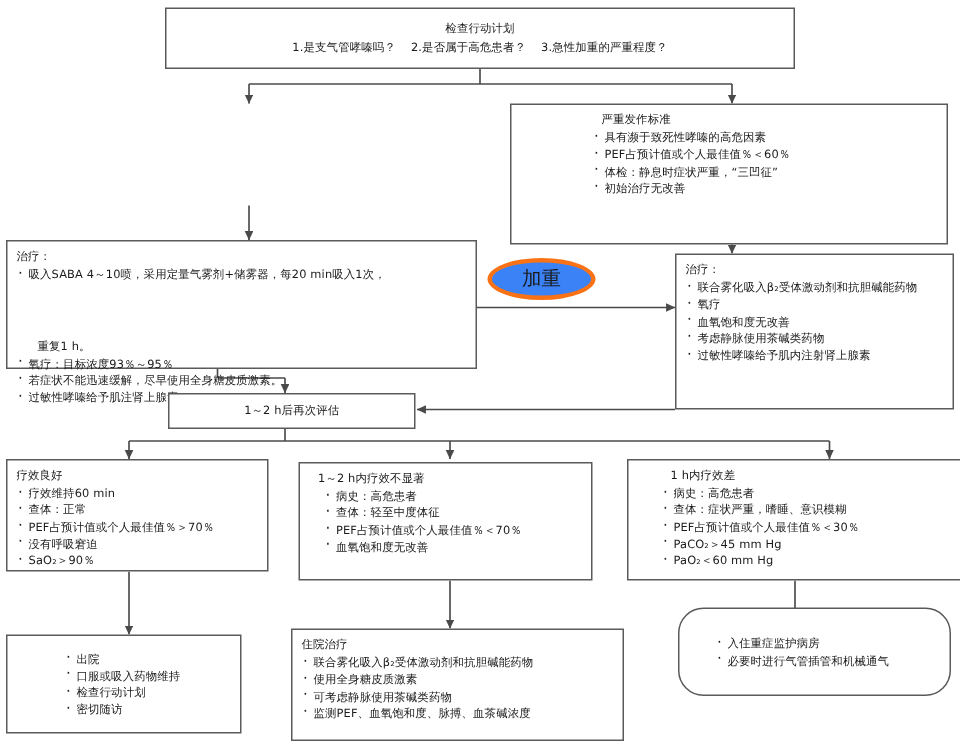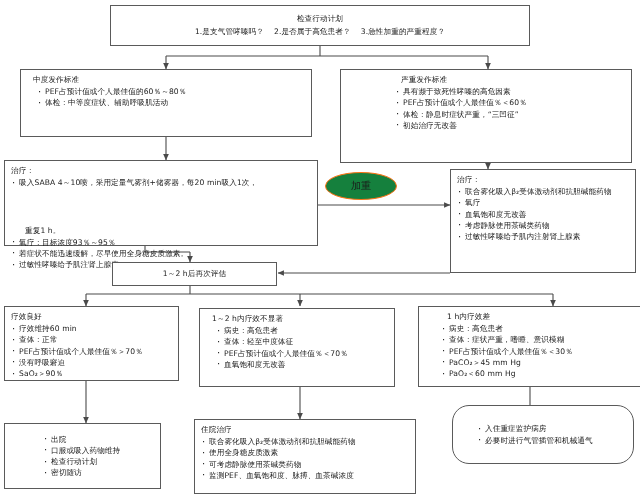--- a/index.html
+++ b/index.html
@@ -82,27 +82,27 @@
   }
   .node.centerbox {
     display: flex;
     align-items: center;
     justify-content: center;
     text-align: center;
   }
   .ellipse {
     position: absolute;
     box-sizing: border-box;
-    border: 1px solid #f97316;
+    border: 3px solid #f97316;
     border-radius: 50%;
-    background: #15803d;
+    background: #3b82f6;
     display: flex;
     align-items: center;
     justify-content: center;
-    font-size: 10px;
+    font-size: 13px;
     color: #1a1a1a;
   }
 </style>
 </head>
 <body>
 
 <div id="canvas">
 
   <svg class="svg-layer" viewBox="0 0 640 501">
     <defs>
@@ -138,27 +138,20 @@
       <path d="M300,387 L300,419" marker-end="url(#arrow)"></path>
       <path d="M530,387 L530,427" marker-end="url(#arrow)"></path>
     </g>
   </svg>
 
   <div class="node centerbox" style="left:110px; top:5px; width:420px; height:41px; flex-direction:column; justify-content:center;">
     <span class="hd center">检查行动计划</span>
     <span class="hd center">1.是支气管哮嗪吗？&nbsp;&nbsp;&nbsp;&nbsp;2.是否属于高危患者？&nbsp;&nbsp;&nbsp;&nbsp;3.急性加重的严重程度？</span>
   </div>
 
-  <div class="node indent" style="left:20px; top:69px; width:292px; height:68px;">
-    <span class="hd">中度发作标准</span>
-    <ul>
-      <li>PEF占预计值或个人最佳值的60％～80％</li>
-      <li>体检：中等度症状、辅助呼吸肌活动</li>
-    </ul>
-  </div>
 
   <div class="node indent" style="left:340px; top:69px; width:292px; height:94px;">
     <span class="hd" style="padding-left:54px;">严重发作标准</span>
     <ul style="padding-left:48px;">
       <li>具有濒于致死性哮嗪的高危因素</li>
       <li>PEF占预计值或个人最佳值％＜60％</li>
       <li>体检：静息时症状严重，“三凹征”</li>
       <li>初始治疗无改善</li>
     </ul>
   </div>

